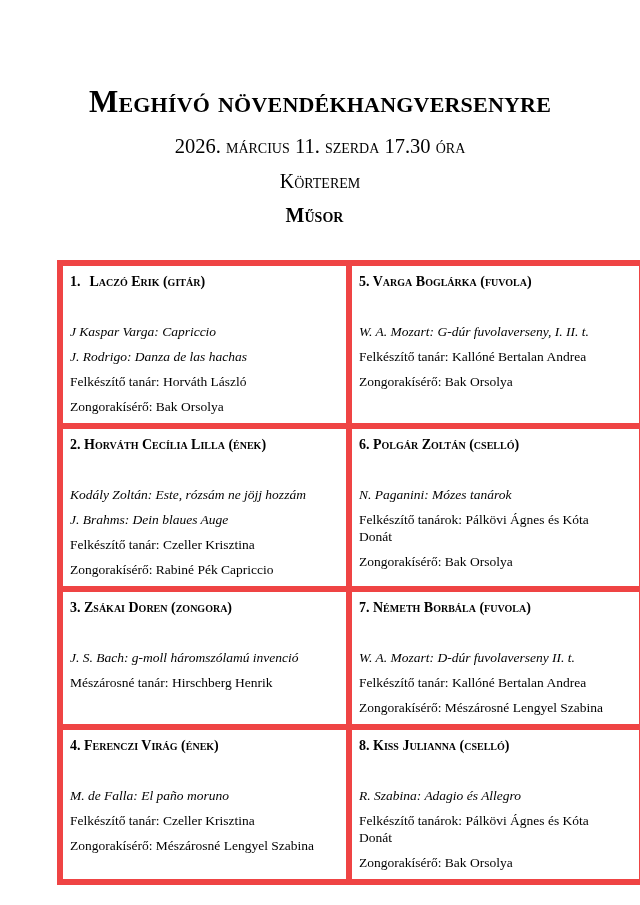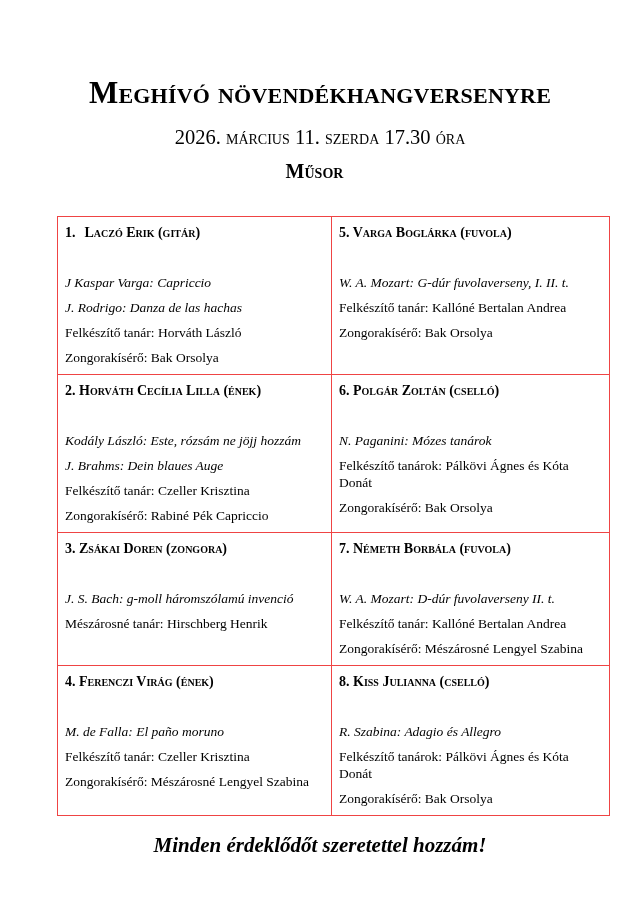--- a/index.html
+++ b/index.html
@@ -8,21 +8,21 @@
     height: 905px;
     background: #ffffff;
     color: #000000;
     font-family: "Liberation Serif", serif;
     overflow: hidden;
   }
   .page { padding-top: 72px; }
 
   
   .doc-title {
-    margin: 4px;
+    margin: 13px;
     text-align: center;
     font-size: 31px;
     font-weight: bold;
     font-variant: small-caps;
     line-height: 1.12;
     letter-spacing: 0.2px;
   }
   .doc-datetime {
     margin: 15px 0 0 0;
     text-align: center;
@@ -47,23 +47,23 @@
   }
 
   
   table.program {
     border-collapse: collapse;
     table-layout: fixed;
     width: 527px;
     margin: 34px 0 0 57px;
   }
   table.program td {
-    border: 1px solid #ef4444;
+    border: 6px solid #ef4444;
     vertical-align: top;
-    padding: 7px 6px 0 7px;
+    padding: 7px 16px 0 7px;
   }
   td.col-left  { width: 260px; }
   td.col-right { width: 264px; }
   tr.row-1 { height: 148px; }
   tr.row-2 { height: 148px; }
   tr.row-3 { height: 127px; }
   tr.row-4 { height: 146px; }
 
   .cell p {
     margin: 0 0 8px 0;
@@ -90,20 +90,21 @@
     line-height: 1.15;
   }
 </style>
 </head>
 <body>
 
 <div class="page">
 
   <h1 class="doc-title">Meghívó növendékhangversenyre</h1>
   <p class="doc-datetime">2026. március 11. szerda 17.30 óra</p>
+  <p class="doc-venue">Körterem</p>
   <p class="doc-program-label">Műsor</p>
 
   <table class="program">
     <tbody>
         <tr class="row-1">
       <td class="col-left cell">
         <p class="cell-title"><span class="num-tab">1.</span><span>Laczó Erik (gitár)</span></p>
         <div class="blank-line"></div>
         <p class="piece">J Kaspar Varga: Capriccio</p>
         <p class="piece">J. Rodrigo: Danza de las hachas</p>
@@ -116,21 +117,21 @@
         <p class="piece">W. A. Mozart: G-dúr fuvolaverseny, I. II. t.</p>
 
         <p class="info">Felkészítő tanár: Kallóné Bertalan Andrea</p>
         <p class="info">Zongorakísérő: Bak Orsolya</p>
       </td>
     </tr>
     <tr class="row-2">
       <td class="col-left cell">
         <p class="cell-title"><span>2.</span> <span>Horváth Cecília Lilla (ének)</span></p>
         <div class="blank-line"></div>
-        <p class="piece">Kodály László: Este, rózsám ne jöjj hozzám</p>
+        <p class="piece">Kodály Zoltán: Este, rózsám ne jöjj hozzám</p>
         <p class="piece">J. Brahms: Dein blaues Auge</p>
         <p class="info">Felkészítő tanár: Czeller Krisztina</p>
         <p class="info">Zongorakísérő: Rabiné Pék Capriccio</p>
       </td>
       <td class="col-right cell">
         <p class="cell-title"><span>6.</span> <span>Polgár Zoltán (cselló)</span></p>
         <div class="blank-line"></div>
         <p class="piece">N. Paganini: Mózes tanárok</p>
 
         <p class="info">Felkészítő tanárok: Pálkövi Ágnes és Kóta Donát</p>

